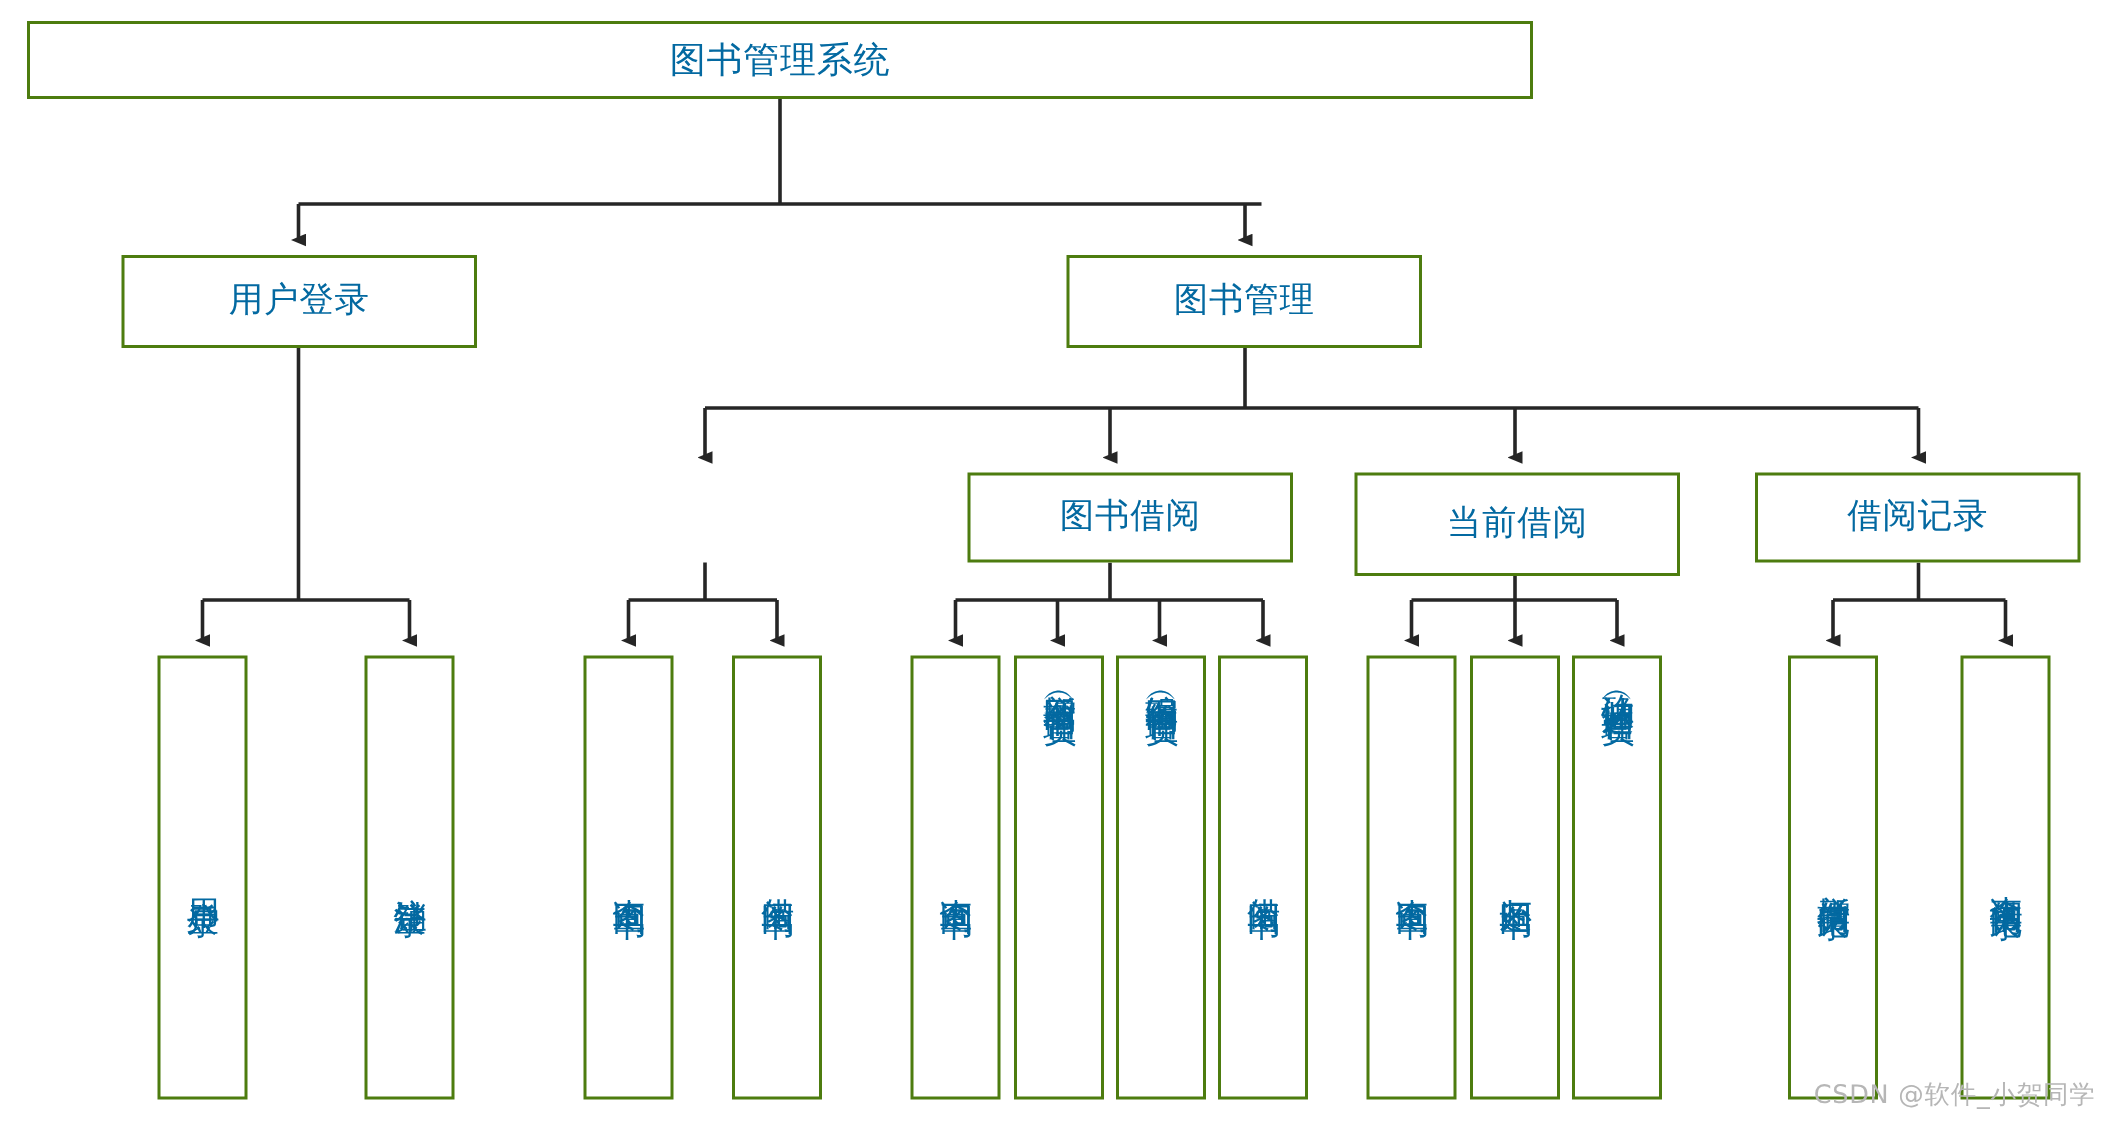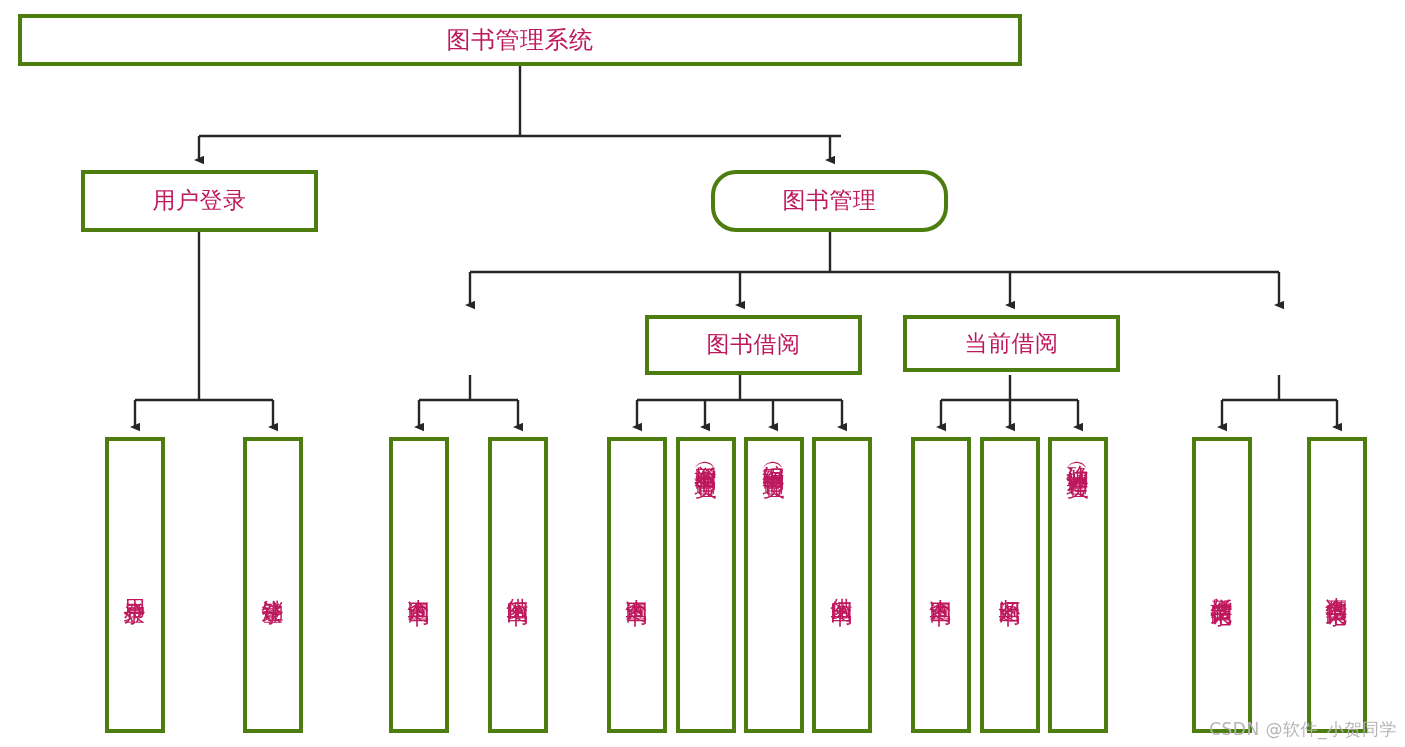--- a/index.html
+++ b/index.html
@@ -24,25 +24,25 @@
     position: absolute;
     left: 0;
     top: 0;
     width: 1405px;
     height: 747px;
   }
   .node {
     position: absolute;
     box-sizing: border-box;
     background: #ffffff;
-    border: 4px solid #4d7c0f;
+    border: 2px solid #4d7c0f;
     display: flex;
     align-items: center;
     justify-content: center;
-    color: #be185d;
+    color: #0369a1;
   }
   .node-label {
     display: block;
     text-align: center;
     line-height: 1.18;
     letter-spacing: 0.5px;
   }
   
   .node.horiz .node-label {
     font-size: 23px;
@@ -136,33 +136,36 @@
   </svg>
 
   <div class="node horiz root" style="left:18px; top:14px; width:1004px; height:52px;">
     <span class="node-label">图书管理系统</span>
   </div>
 
   <div class="node horiz" style="left:81px; top:170px; width:237px; height:62px;">
     <span class="node-label">用户登录</span>
   </div>
 
-  <div class="node horiz" style="left:711px; top:170px; width:237px; height:62px;border-radius:25px;">
+  <div class="node horiz" style="left:711px; top:170px; width:237px; height:62px;">
     <span class="node-label">图书管理</span>
   </div>
 
 
   <div class="node horiz" style="left:645px; top:315px; width:217px; height:60px;">
     <span class="node-label">图书借阅</span>
   </div>
 
-  <div class="node horiz" style="left:903px; top:315px; width:217px; height:57px;">
+  <div class="node horiz" style="left:903px; top:315px; width:217px; height:69px;">
     <span class="node-label">当前借阅</span>
   </div>
 
+  <div class="node horiz" style="left:1170px; top:315px; width:217px; height:60px;">
+    <span class="node-label">借阅记录</span>
+  </div>
 
   <div class="node vert centered" style="left:105px; top:437px; width:60px; height:296px;">
     <span class="node-label">用户登录</span>
   </div>
 
   <div class="node vert centered" style="left:243px; top:437px; width:60px; height:296px;">
     <span class="node-label">注销登录</span>
   </div>
 
   <div class="node vert centered" style="left:389px; top:437px; width:60px; height:296px;">

